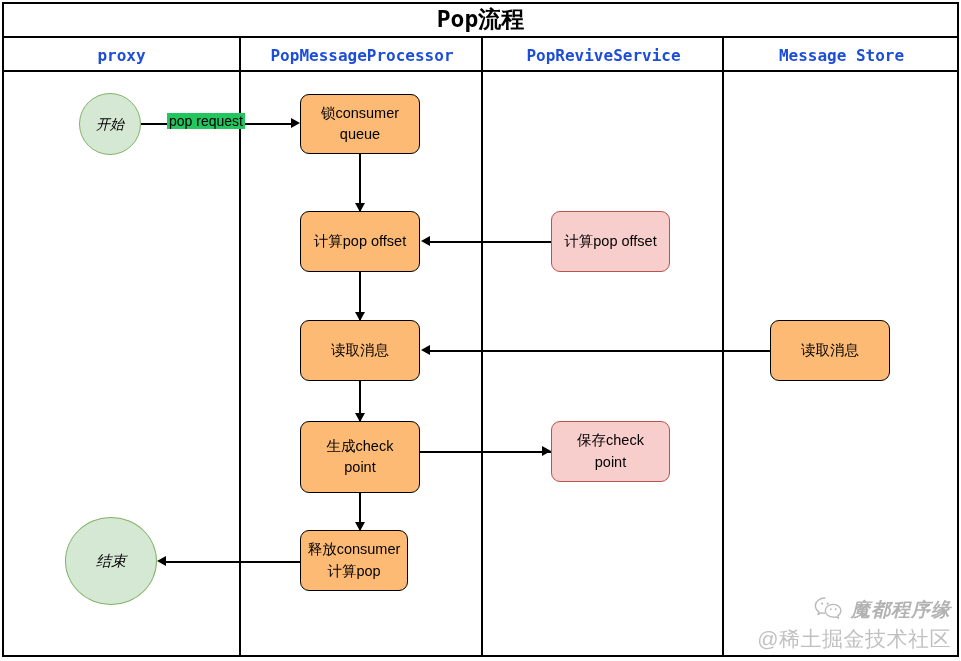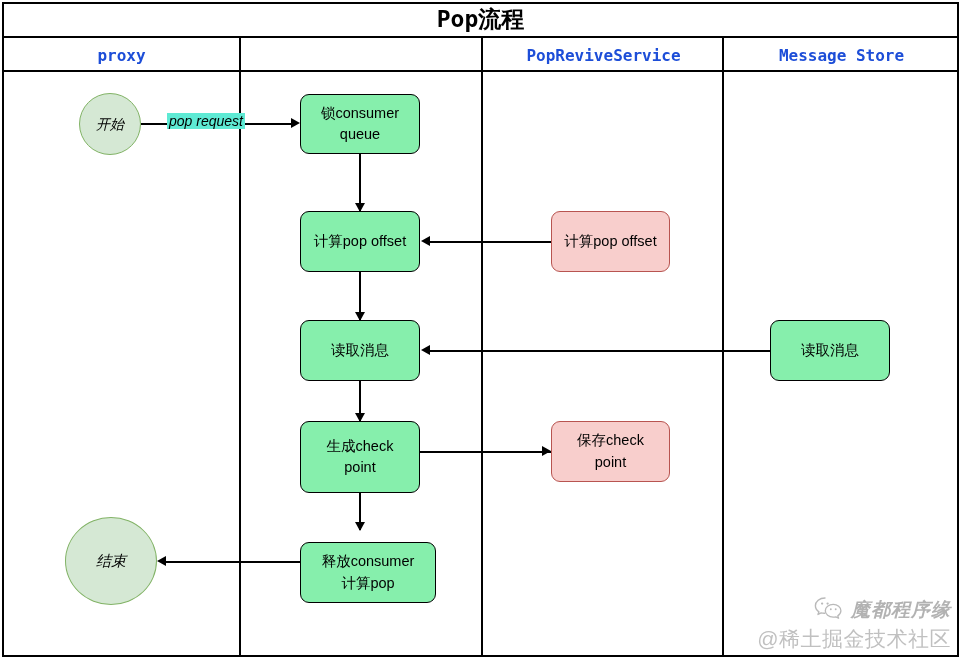--- a/index.html
+++ b/index.html
@@ -82,21 +82,21 @@
     display: flex;
     align-items: center;
     justify-content: center;
     text-align: center;
     font-size: 14.5px;
     line-height: 1.45;
     color: #000000;
     border-radius: 9px;
   }
   .node-white {
-    background: #86efac;
+    background: #fdba74;
     border: 1.6px solid #000000;
   }
   .node-pink {
     background: #f8cecc;
     border: 1.6px solid #b85450;
   }
   .node-circle {
     border-radius: 50%;
     background: #d5e8d4;
     border: 1.6px solid #82b366;
@@ -126,26 +126,25 @@
     border-bottom: 5px solid transparent;
     border-right: 9px solid #000000;
   }
   .arrow-down {
     border-left: 5px solid transparent;
     border-right: 5px solid transparent;
     border-top: 9px solid #000000;
   }
   .edge-label {
     position: absolute;
-    background: #5eead4;
+    background: #22c55e;
     font-size: 14px;
     color: #000000;
     padding: 0 2px;
     white-space: nowrap;
-    font-style: italic;
   }
 
   
   .watermark {
     position: absolute;
     right: 10px;
     bottom: 8px;
     width: 215px;
     opacity: 0.42;
     text-align: right;
@@ -178,20 +177,21 @@
 <div id="canvas">
 
   <div class="frame"></div>
 
   <div class="title-bar">
     <div class="title-text">Pop流程</div>
   </div>
 
   <div class="lane-header-row">
     <div class="lane-header" style="left:0px; width:239px;">proxy</div>
+    <div class="lane-header" style="left:239px; width:242px;">PopMessageProcessor</div>
     <div class="lane-header" style="left:481px; width:241px;">PopReviveService</div>
     <div class="lane-header" style="left:722px; width:235px;">Message Store</div>
   </div>
 
   <div class="lane-divider" style="left:239px;"></div>
   <div class="lane-divider" style="left:481px;"></div>
   <div class="lane-divider" style="left:722px;"></div>
 
   <div class="conn conn-h" style="left:141px; top:123px; width:152px;"></div>
   <div class="arrowhead arrow-right" style="left:291px; top:118px;"></div>
@@ -244,21 +244,21 @@
     <span>读取消息</span>
   </div>
 
   <div class="node node-white" style="left:300px; top:421px; width:120px; height:72px;">
     <div>
       <span>生成check</span>
       <span>point</span>
     </div>
   </div>
 
-  <div class="node node-white" style="left:300px; top:530px; width:136px; height:61px;margin-top:12px;">
+  <div class="node node-white" style="left:300px; top:530px; width:108px; height:61px;">
     <div>
       <span>释放consumer</span>
       <span>计算pop</span>
     </div>
   </div>
 
   <div class="node node-pink" style="left:551px; top:211px; width:119px; height:61px;">
     <span>计算pop offset</span>
   </div>
 

